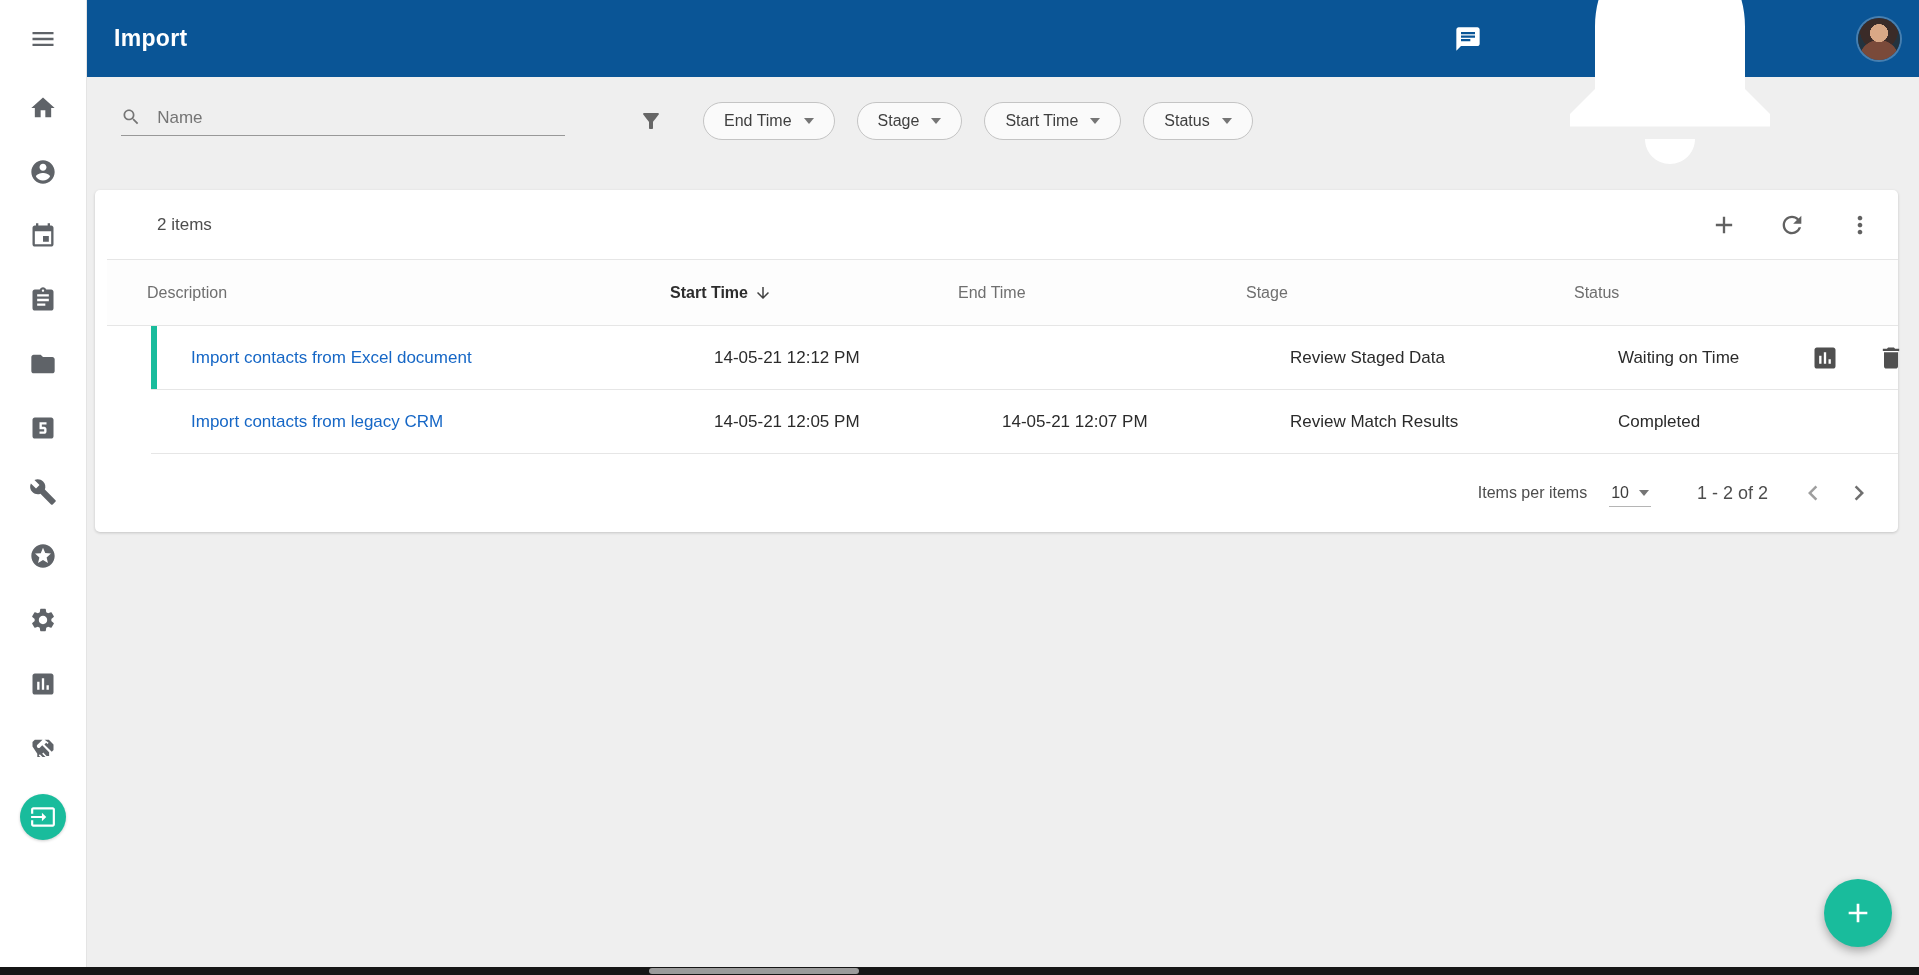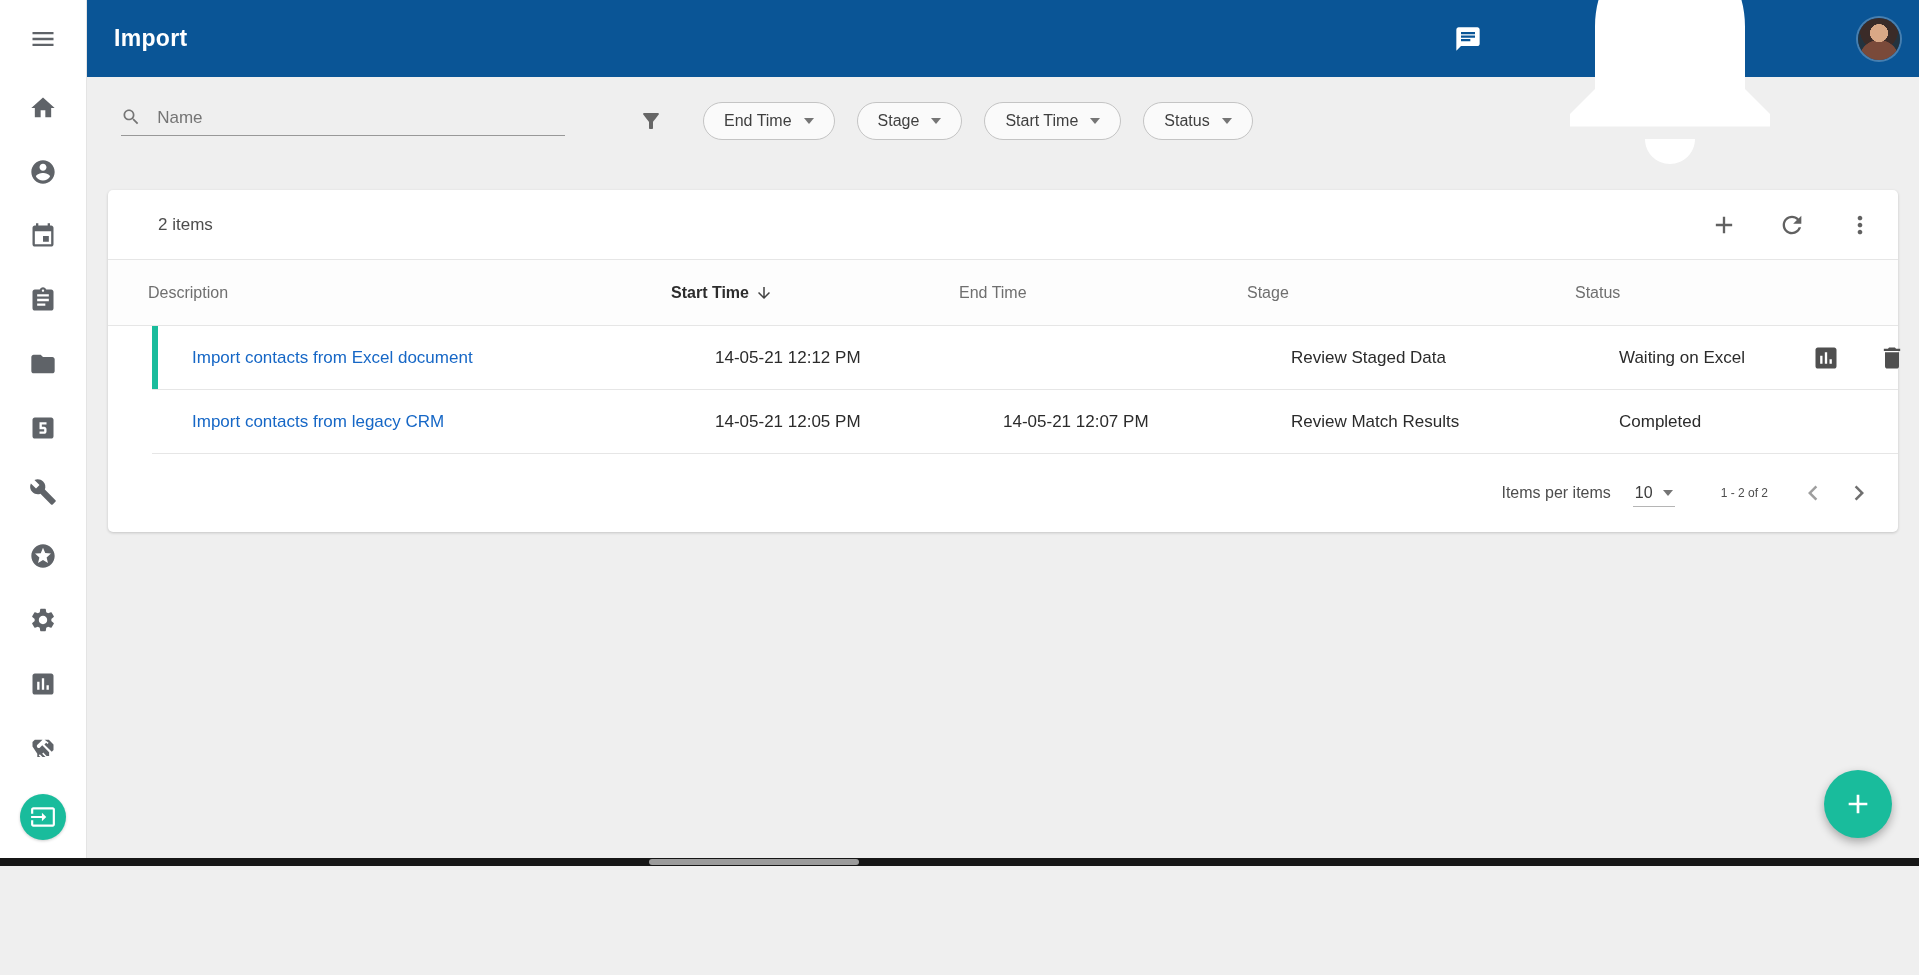--- a/index.html
+++ b/index.html
@@ -1,19 +1,19 @@
 <!DOCTYPE html>
 <html><head>
 <meta charset="utf-8">
 <style>
   * { box-sizing: border-box; margin: 0; padding: 0; }
   html,body { width:1919px; height:975px; overflow:hidden; }
   body { font-family: "Liberation Sans", sans-serif; background:#efefef; }
 
-  .screen { position:relative; width:1919px; height:866px; overflow:hidden; background:#0ea5e9; }
+  .screen { position:relative; width:1919px; height:975px; overflow:hidden; background:#0ea5e9; }
 
   
   .sidebar { position:absolute; left:0; top:0; width:87px; height:100%; background:#ffffff;
              border-right:1px solid #e4e4e4; z-index:30; display:flex; flex-direction:column; align-items:center; }
   .hamburger { height:77px; width:100%; display:flex; align-items:center; justify-content:center;
                color:#3c4043; cursor:pointer; }
   .side-nav { display:flex; flex-direction:column; align-items:center; gap:36px; padding-top:17px; }
   .side-ic { width:28px; height:28px; color:#5f6368; cursor:pointer; }
   .icon svg { width:100%; height:100%; fill:currentColor; display:block; }
   .import-active { width:46px; height:46px; border-radius:50%; background:#19bc9c; display:flex;
@@ -47,22 +47,22 @@
   .searchbox input::placeholder { color:#757575; }
   .funnel { width:24px; height:24px; color:#666; margin-left:74px; cursor:pointer; }
   .chips { display:flex; gap:22px; margin-left:40px; }
   .chip { height:38px; display:flex; align-items:center; gap:12px; padding:0 20px;
           background:#fafafa; border:1px solid #c4c4c4; border-radius:19px; cursor:pointer; }
   .chip-label { font-size:16px; color:#3f3f3f; }
   .dd-arrow { width:0; height:0; border-left:5px solid transparent; border-right:5px solid transparent;
               border-top:6px solid #757575; }
 
   
-  .card { position:absolute; left:21px; right:21px; top:113px; background:#fff; border-radius:5px;
-          box-shadow:0 1px 3px rgba(0,0,0,.18); }
+  .card { position:absolute; left:8px; right:21px; top:113px; background:#fff; border-radius:5px;
+          box-shadow:0 1px 3px rgba(0,0,0,.18);padding-left:12px; }
   .card-head { height:70px; display:flex; align-items:center; justify-content:space-between;
                padding:0 24px 0 50px; border-bottom:1px solid #e6e6e6; }
   .count-label { font-size:17px; color:#4d4d4d; }
   .head-actions { display:flex; align-items:center; gap:40px; }
   .hd-btn { width:28px; height:28px; color:#616161; cursor:pointer; background:none; border:none; padding:0; }
 
   .trow { display:grid; grid-template-columns:523px 288px 288px 328px 193px 1fr;
           align-items:center; padding:0 24px 0 40px; position:relative; }
   .thead-row { height:66px; border-bottom:1px solid #e6e6e6; background:#fdfdfd; }
   .th { font-size:16px; color:#6f6f6f; display:flex; align-items:center; gap:6px; cursor:pointer; }
@@ -73,21 +73,21 @@
   .accent { position:absolute; left:0; top:0; bottom:0; width:6px; background:#19bc9c; }
   .cell-link { color:#1667c6; text-decoration:none; font-size:17px; cursor:pointer; }
   .row-actions { display:flex; gap:38px; justify-content:flex-end; align-items:center; }
   .row-btn { width:28px; height:28px; color:#4f4f4f; cursor:pointer; background:none; border:none; padding:0; }
 
   .card-foot { height:78px; display:flex; align-items:center; justify-content:flex-end; padding-right:24px; }
   .foot-label { font-size:16px; color:#4d4d4d; }
   .page-size { display:flex; align-items:center; gap:10px; margin:0 46px 0 22px; padding:4px 2px;
                border-bottom:1px solid #b5b5b5; cursor:pointer;justify-content:space-between; }
   .page-size-value { font-size:16px; color:#3c3c3c; }
-  .range-label { font-size:12px; color:#4d4d4d; margin-right:30px; }
+  .range-label { font-size:18px; color:#4d4d4d; margin-right:30px; }
   .pg-btn { width:30px; height:30px; background:none; border:none; padding:0; cursor:pointer; }
   .pg-btn.prev { color:#9e9e9e; margin-right:16px; }
   .pg-btn.next { color:#6f6f6f; }
 
   
   .fab { position:absolute; right:27px; bottom:28px; width:68px; height:68px; border-radius:50%;
          background:#19bc9c; border:none; color:#fff; display:flex; align-items:center; justify-content:center;
          box-shadow:0 4px 10px rgba(0,0,0,.3); cursor:pointer; z-index:40; }
   .fab .icon { width:32px; height:32px; }
 
@@ -277,21 +277,21 @@
         </span>
         <span></span>
       </div>
 
       <div class="trow body-row">
         <span class="accent"></span>
         <a class="cell-link">Import contacts from Excel document</a>
         <span>14-05-21 12:12 PM</span>
         <span></span>
         <span>Review Staged Data</span>
-        <span>Waiting on Excel</span>
+        <span>Waiting on Time</span>
         <span class="row-actions">
           <button class="row-btn icon">
             <svg viewBox="0 0 24 24">
                 <path d="M19 3H5c-1.1 0-2 .9-2 2v14c0 1.1.9 2 2 2h14c1.1 0 2-.9 2-2V5c0-1.1-.9-2-2-2zM9 17H7v-7h2v7zm4 0h-2V7h2v10zm4 0h-2v-4h2v4z"></path>
               </svg>
           </button>
           <button class="row-btn icon">
             <svg viewBox="0 0 24 24">
                 <path d="M6 19c0 1.1.9 2 2 2h8c1.1 0 2-.9 2-2V7H6v12zM19 4h-3.5l-1-1h-5l-1 1H5v2h14V4z"></path>
               </svg>

